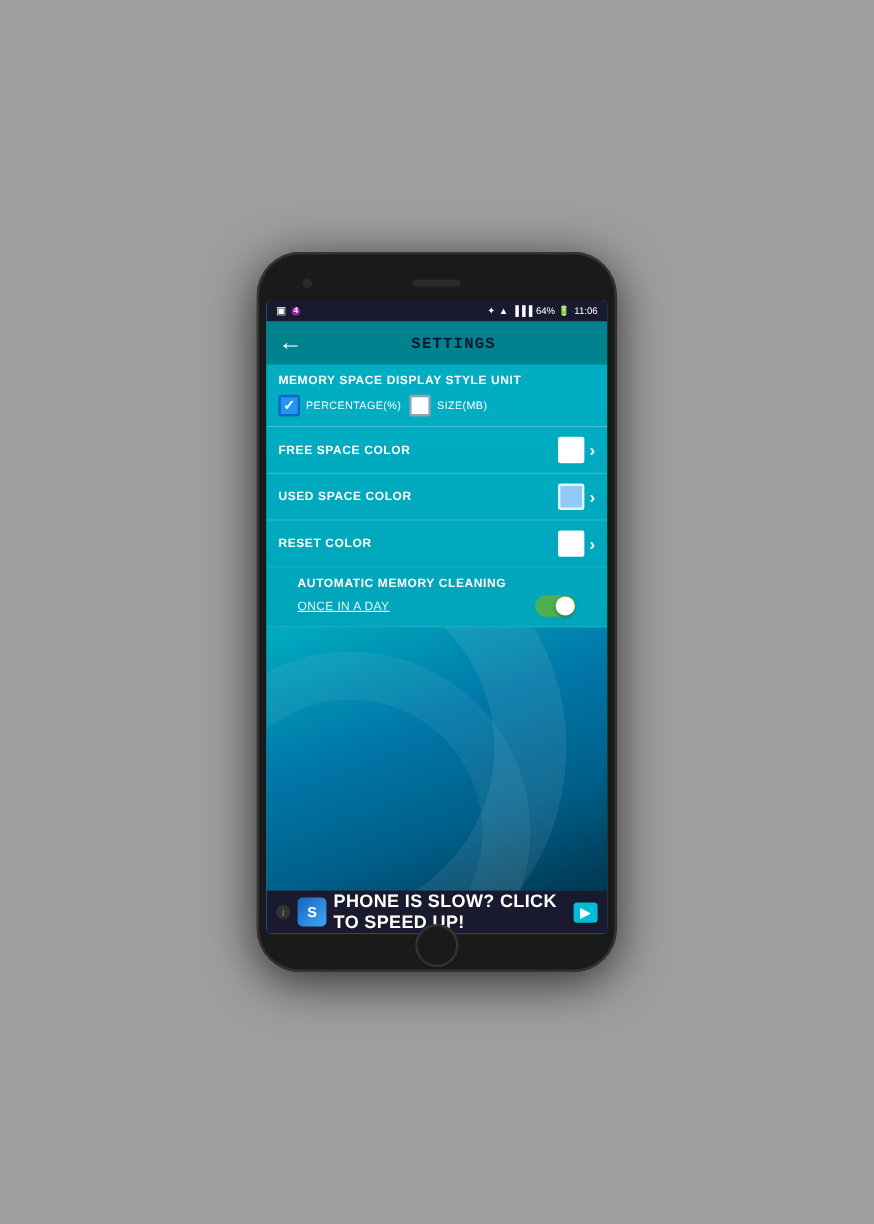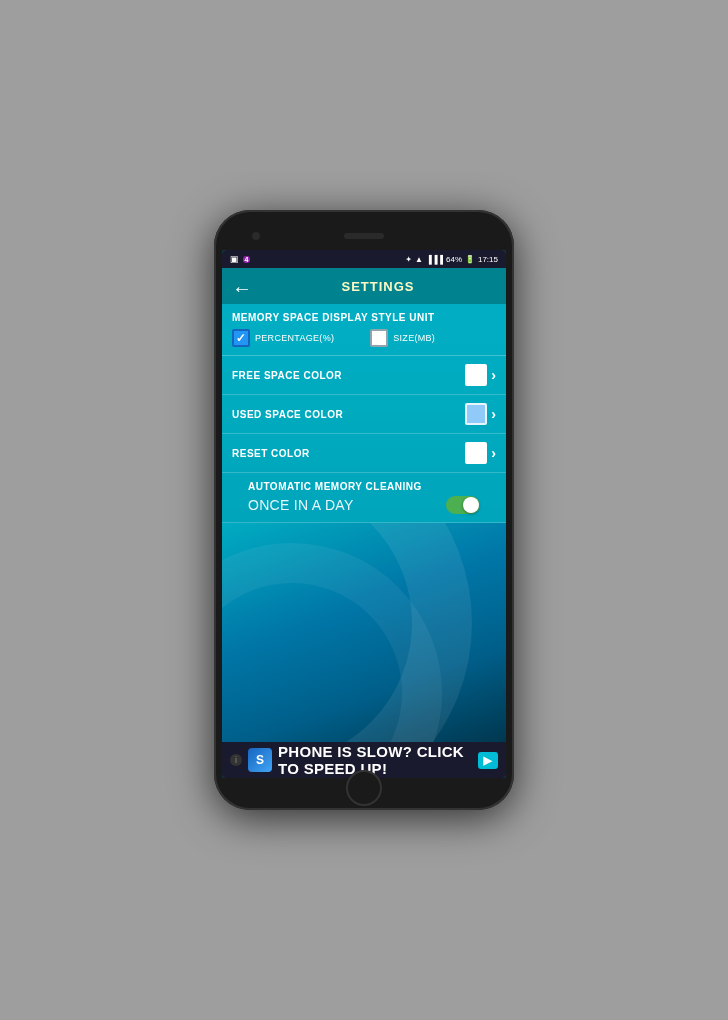--- a/index.html
+++ b/index.html
@@ -117,28 +117,28 @@
 
     .back-arrow {
       color: white;
       font-size: 20px;
       font-weight: bold;
       cursor: pointer;
       line-height: 1;
     }
 
     .nav-title {
-      color: #fef9c3;
+      color: #0f172a;
       font-size: 13px;
       font-weight: bold;
       letter-spacing: 1px;
       flex: 1;
       text-align: center;
       text-transform: uppercase;
-      font-family: Liberation Sans, sans-serif;
+      font-family: Liberation Mono, monospace;
     }
 
     
     .settings-list {
       flex: 1;
       overflow: hidden;
       display: flex;
       flex-direction: column;
       background: linear-gradient(180deg, #00bcd4 0%, #0097a7 30%, #006994 60%, #004d7a 100%);
     }
@@ -153,21 +153,21 @@
       color: white;
       font-size: 10px;
       font-weight: bold;
       text-transform: uppercase;
       letter-spacing: 0.5px;
       margin-bottom: 6px;
     }
 
     .display-style-options {
       display: flex;
-      gap: 36px;
+      gap: 7px;
       align-items: center;
     }
 
     .option-item {
       display: flex;
       align-items: center;
       gap: 5px;
     }
 
     .checkbox {
@@ -255,23 +255,24 @@
     }
 
     .automatic-subtitle-row {
       display: flex;
       align-items: center;
       justify-content: space-between;
     }
 
     .automatic-subtitle {
       color: rgba(255,255,255,0.9);
-      font-size: 14px;
+      font-size: 10px;
       text-transform: uppercase;
       letter-spacing: 0.3px;
+      text-decoration: underline;
     }
 
     
     .toggle {
       width: 34px;
       height: 18px;
       background: #4caf50;
       border-radius: 9px;
       position: relative;
       cursor: pointer;
@@ -401,21 +402,21 @@
         <div class="status-left">
           <span>▣</span>
           <span class="notif-badge">4</span>
         </div>
         <div class="status-right">
           <span>✦</span>
           <span>▲</span>
           <span>▐▐▐</span>
           <span>64%</span>
           <span>🔋</span>
-          <span>17:15</span>
+          <span>11:06</span>
         </div>
       </div>
 
       <div class="nav-bar">
         <div class="back-arrow">←</div>
         <div class="nav-title">Settings</div>
       </div>
 
       <div class="settings-list">
 

